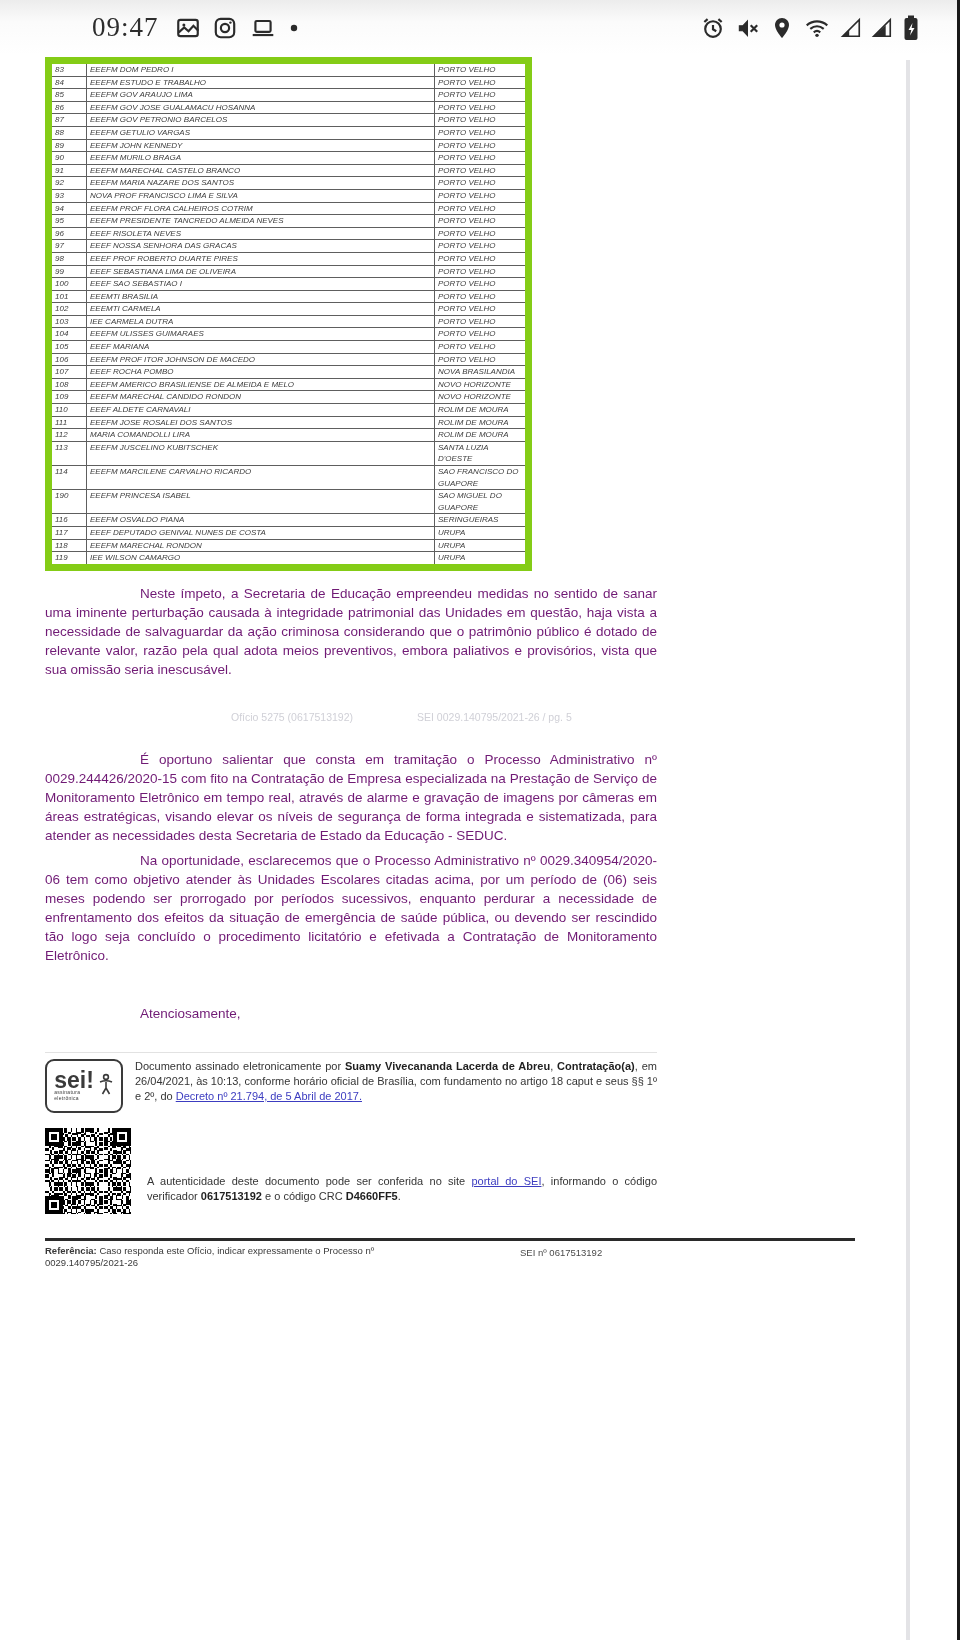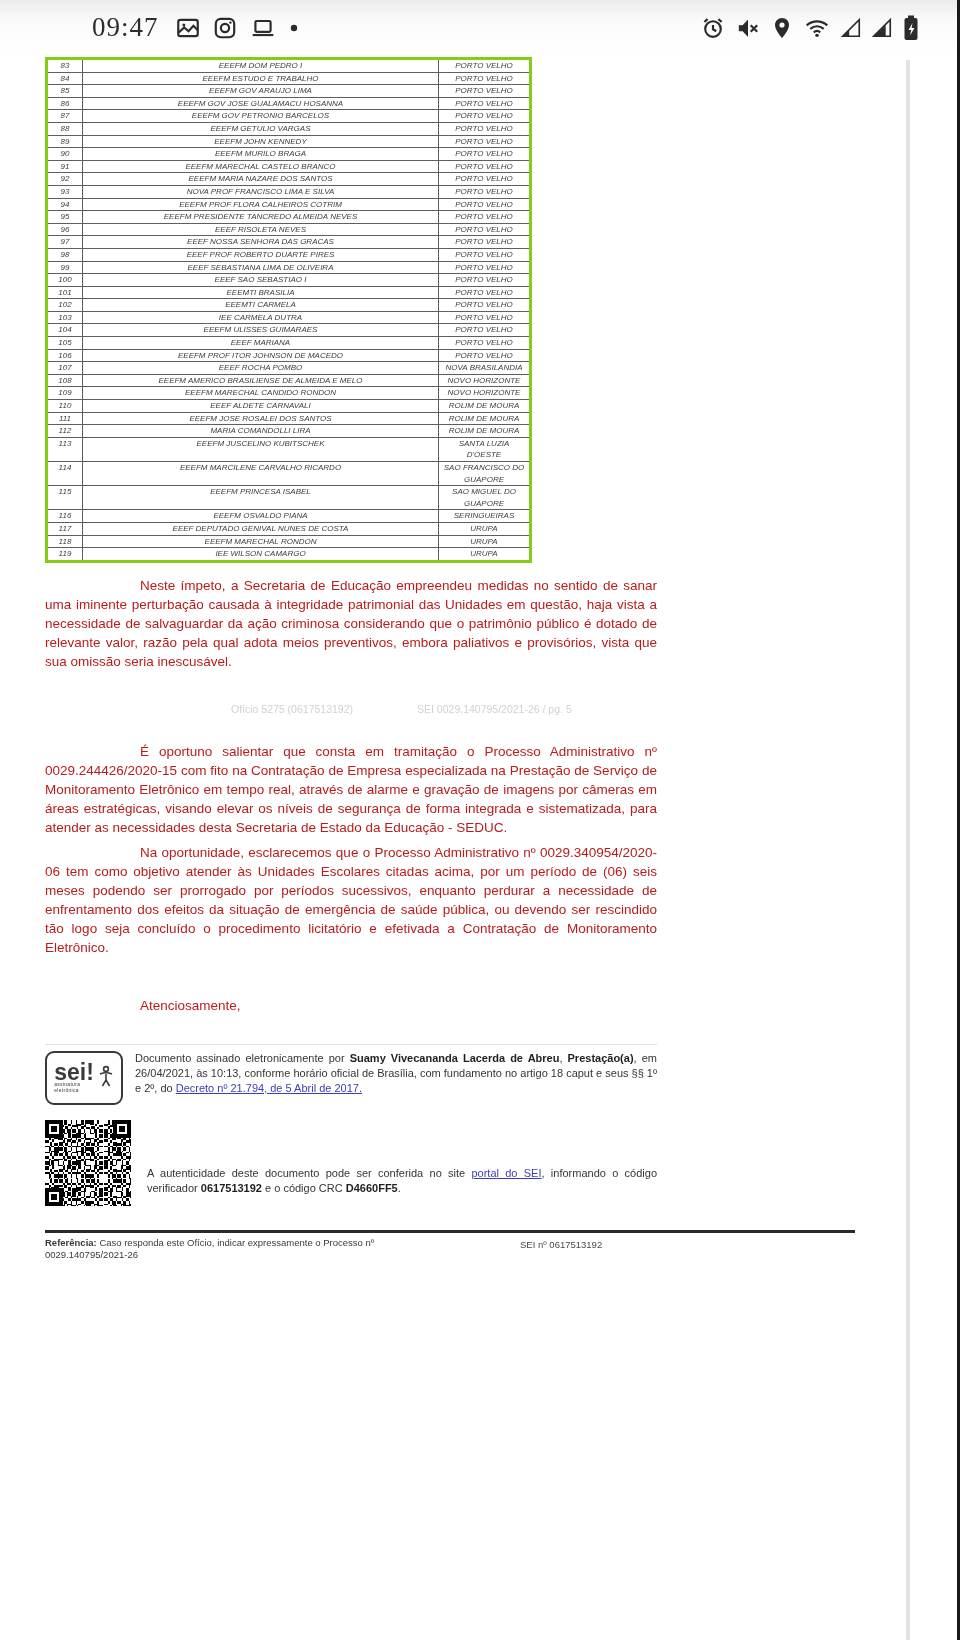--- a/index.html
+++ b/index.html
@@ -28,27 +28,27 @@
   .screen-right-border{position:absolute;top:0;bottom:0;right:0;width:3px;background:#191919;}
   
   .school-table{
     margin:2px 0 0 45px;width:487px;border-collapse:collapse;
     font-size:8px;font-style:italic;color:#3d3d3d;table-layout:fixed;
   }
   .school-table td{
     border:1px solid #5e5e5e;padding:0 3px;line-height:11.6px;
     overflow:hidden;vertical-align:top;
   }
-  .school-table{border:3px solid #84cc16;text-align:center;}
+  .school-table{border:7px solid #84cc16;}
   .c-num{width:28px;}
   .c-city{width:84px;}
   
   .bodytext{width:612px;margin-left:45px;}
   .bodytext p{
-    margin:0;font-size:13.5px;line-height:19px;color:#b91c1c;
+    margin:0;font-size:13.5px;line-height:19px;color:#701a75;
     text-align:justify;text-indent:95px;
   }
   .p1{margin-top:13px !important;}
   .p2{margin-top:27px !important;}
   .p3{margin-top:6px !important;}
   .p4{margin-top:6px !important;}
   .page-marker{
     margin:32px 0 0 186px;display:flex;gap:64px;
     font-size:10.5px;color:#d0d0d7;font-style:normal;
   }
@@ -367,21 +367,21 @@
       <td class="c-city">SANTA LUZIA D'OESTE</td>
     </tr>
 
     <tr>
       <td class="c-num">114</td>
       <td class="c-name">EEEFM MARCILENE CARVALHO RICARDO</td>
       <td class="c-city">SAO FRANCISCO DO GUAPORE</td>
     </tr>
 
     <tr>
-      <td class="c-num">115</td>
+      <td class="c-num">190</td>
       <td class="c-name">EEEFM PRINCESA ISABEL</td>
       <td class="c-city">SAO MIGUEL DO GUAPORE</td>
     </tr>
 
     <tr>
       <td class="c-num">116</td>
       <td class="c-name">EEEFM OSVALDO PIANA</td>
       <td class="c-city">SERINGUEIRAS</td>
     </tr>
 
@@ -428,21 +428,21 @@
         </div>
       </div>
       <span>
         <svg width="16" height="22" viewBox="0 0 16 22" fill="none" stroke="#3a3a3a" stroke-width="1.6">
           <circle cx="8" cy="4" r="2.4"></circle>
           <path d="M2 9c4-1.6 8-1.6 12 0M8 9v6M8 15l-3.5 6M8 15l3.5 6"></path>
         </svg>
       </span>
     </div>
     <div class="sig-text">
-      <span>Documento assinado eletronicamente por </span><b>Suamy Vivecananda Lacerda de Abreu</b><span>, </span><b>Prestação(a)</b><span>, em 26/04/2021, às 10:13, conforme horário oficial de Brasília, com fundamento no artigo 18 caput e seus §§ 1º e 2º, do </span><a class="doclink">Decreto nº 21.794, de 5 Abril de 2017.</a>
+      <span>Documento assinado eletronicamente por </span><b>Suamy Vivecananda Lacerda de Abreu</b><span>, </span><b>Contratação(a)</b><span>, em 26/04/2021, às 10:13, conforme horário oficial de Brasília, com fundamento no artigo 18 caput e seus §§ 1º e 2º, do </span><a class="doclink">Decreto nº 21.794, de 5 Abril de 2017.</a>
     </div>
   </div>
 
   <div class="qr-block">
     <div class="qr">
       <div class="finder f-tl"></div>
         <div class="finder f-tr"></div>
         <div class="finder f-bl"></div>
     </div>
     <div class="qr-text">

